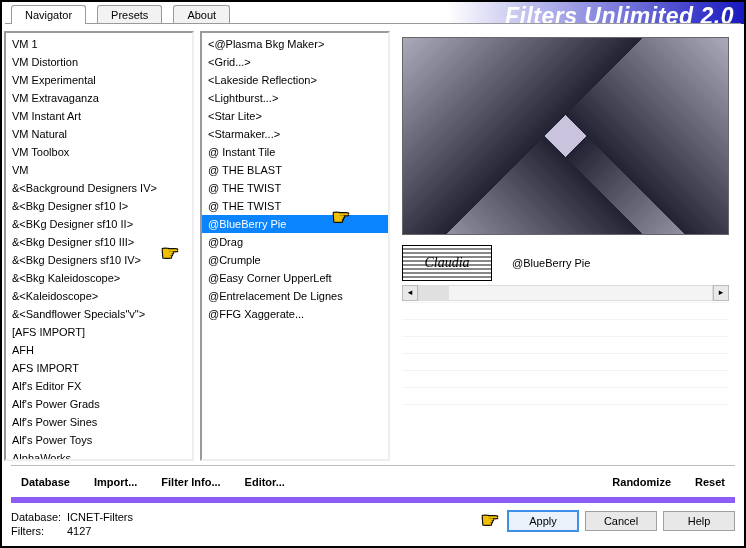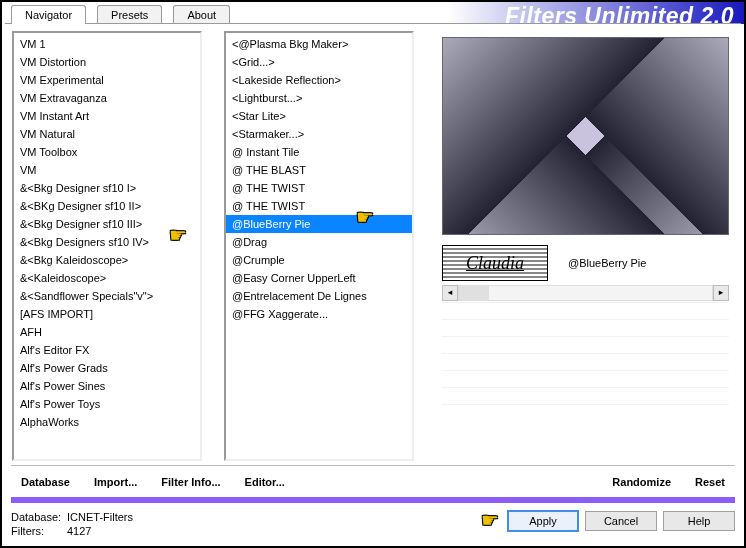--- a/index.html
+++ b/index.html
@@ -3,21 +3,21 @@
 <meta charset="utf-8">
 <style>
   * { box-sizing: border-box; margin: 0; padding: 0; font-family: Tahoma, Arial, sans-serif; font-size: 11px; }
   body { background: #fff; border: 2px solid #000; width: 746px; height: 548px; display: flex; flex-direction: column; }
   .title-bar { height: 22px; background: linear-gradient(to right, #fff 0%, #fff 60%, #1818c0 100%); display: flex; align-items: flex-end; position: relative; }
   .tabs { display: flex; margin-left: 9px; align-items: flex-end; height: 100%; }
   .tab { padding: 3px 13px; border: 1px solid #999; border-bottom: none; background: #f2f2f2; border-radius: 3px 3px 0 0; margin-right: 11px; cursor: default; }
   .tab.active { background: #fff; position: relative; z-index: 2; }
   .title { position: absolute; right: 10px; top: 1px; color: #fff; font-weight: bold; font-style: italic; font-size: 23px; font-family: Arial, sans-serif; letter-spacing: 0.5px; }
   .tab-border { height: 1px; background: #999; margin: 0 3px; position: relative; top: -1px; z-index: 1; }
-  .main { flex: 1; display: flex; padding: 6px 9px 0 10px; gap: 22px; min-height: 0; }
+  .main { flex: 1; display: flex; padding: 6px 9px 0 2px; gap: 6px; min-height: 0; }
   .col { display: flex; flex-direction: column; min-height: 0; }
   .col.left { width: 190px; }
   .col.mid { width: 190px; }
   .col.right { flex: 1; }
   .listbox { flex: 1; border: 2px inset #eee; background: #fff; overflow-y: scroll; overflow-x: hidden; padding: 2px 0; }
   .li { padding: 2px 6px; white-space: nowrap; cursor: default; line-height: 14px; }
   .li.selected { background: #0a84ff; color: #fff; }
   .pointer { position: relative; }
   .pointer::after {
     content: "☛";
@@ -42,24 +42,24 @@
     width: 100%; height: 100%; border: 1px solid #666;
     background:
       linear-gradient(135deg,#aab 0%,#223 46%,transparent 46%),
       linear-gradient(-135deg,#aab 0%,#223 46%,transparent 46%),
       linear-gradient(45deg,#aab 0%,#223 46%,transparent 46%),
       linear-gradient(-45deg,#aab 0%,#223 46%,transparent 46%),
       #c9c3dd;
   }
   .param-row { display: flex; align-items: center; gap: 8px; padding: 4px 6px; }
   .watermark {
-    width: 106px; height: 36px; border: 1px solid #000;
+    width: 90px; height: 36px; border: 1px solid #000;
     background: repeating-linear-gradient(0deg,#fff,#fff 2px,#888 2px,#888 4px);
     display: flex; align-items: center; justify-content: center;
-    font-style: italic; font-family: "Brush Script MT", cursive; font-size: 18px; color: #000; text-decoration: underline;
+    font-style: italic; font-family: "Brush Script MT", cursive; font-size: 14px; color: #000;
   }
   .param-label { flex: 1; padding-left: 12px; }
   .scrollrow { height: 16px; display:flex; margin: 0 6px 1px 6px; }
   .scrollrow .track { flex:1; background: #f4f4f4; border: 1px solid #ddd; position: relative; }
   .scrollrow .thumb { position:absolute; left:0; top:0; bottom:0; width:30px; background:#e0e0e0; }
   .scrollrow .arrow { width:16px; background:#e9e9e9; border:1px solid #bbb; text-align:center; line-height:12px; font-size:9px; }
   .empty-scroll { height:16px; margin:0 6px 1px 6px; display:flex; }
   .empty-scroll .track { flex:1; border-top:1px solid #f3f3f3; }
   .toolbar { display: flex; border-top: 1px solid #bbb; margin: 4px 9px 0 9px; padding: 6px 0 5px 0; gap: 4px; align-items: center; }
   .tlabel { padding: 4px 10px; font-weight: bold; cursor: default; }
@@ -91,29 +91,31 @@
   <div class="col left">
     <div class="listbox" id="leftList">
         <div class="li">VM 1</div>
         <div class="li">VM Distortion</div>
         <div class="li">VM Experimental</div>
         <div class="li">VM Extravaganza</div>
         <div class="li">VM Instant Art</div>
         <div class="li">VM Natural</div>
         <div class="li">VM Toolbox</div>
         <div class="li">VM</div>
+        <div class="li">&amp;&lt;Background Designers IV&gt;</div>
         <div class="li">&amp;&lt;Bkg Designer sf10 I&gt;</div>
         <div class="li">&amp;&lt;BKg Designer sf10 II&gt;</div>
         <div class="li">&amp;&lt;Bkg Designer sf10 III&gt;</div>
         <div class="li pointer pointer-left">&amp;&lt;Bkg Designers sf10 IV&gt;</div>
         <div class="li">&amp;&lt;Bkg Kaleidoscope&gt;</div>
         <div class="li">&amp;&lt;Kaleidoscope&gt;</div>
         <div class="li">&amp;&lt;Sandflower Specials"v"&gt;</div>
         <div class="li">[AFS IMPORT]</div>
         <div class="li">AFH</div>
+        <div class="li">AFS IMPORT</div>
         <div class="li">Alf's Editor FX</div>
         <div class="li">Alf's Power Grads</div>
         <div class="li">Alf's Power Sines</div>
         <div class="li">Alf's Power Toys</div>
         <div class="li">AlphaWorks</div>
       </div>
   </div>
   <div class="col mid">
     <div class="listbox" id="midList">
         <div class="li">&lt;@Plasma Bkg Maker&gt;</div>

